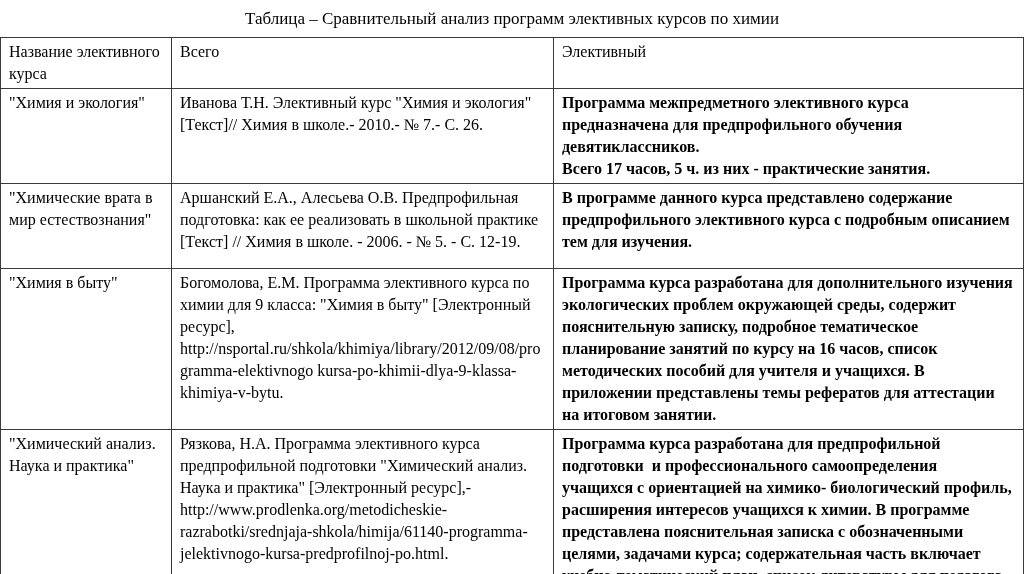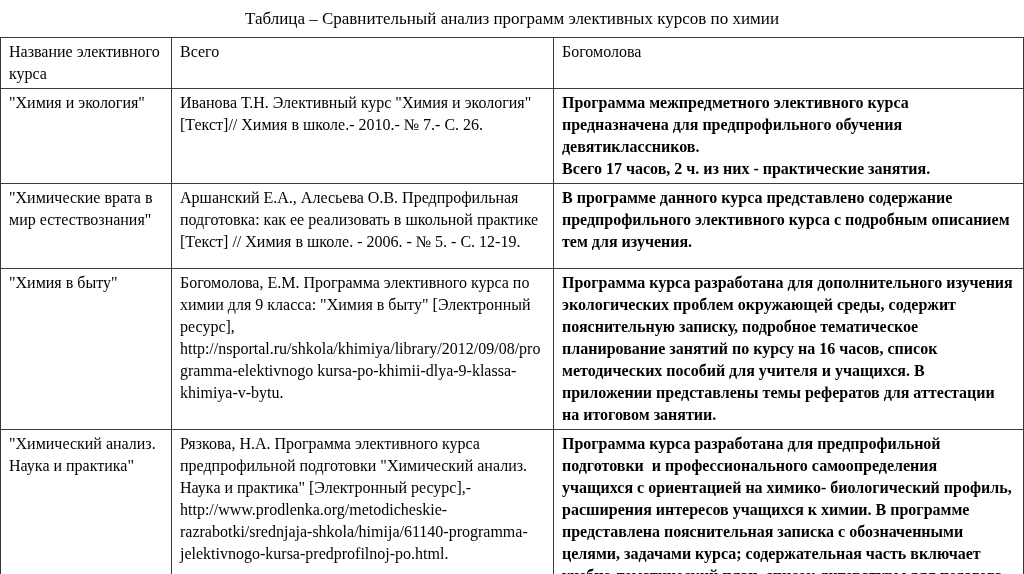--- a/index.html
+++ b/index.html
@@ -61,29 +61,29 @@
   <table class="cmp">
     <colgroup>
       <col class="c1">
       <col class="c2">
       <col class="c3">
     </colgroup>
     <thead>
       <tr class="header-row">
         <th>Название элективного курса</th>
         <th>Всего</th>
-        <th>Богомолова</th>
+        <th>Элективный</th>
       </tr>
     </thead>
     <tbody>
       <tr class="row-0">
         <td class="name">"Химия и экология"</td>
         <td class="authors">Иванова Т.Н. Элективный курс "Химия и экология" [Текст]// Химия в школе.- 2010.- № 7.- С. 26.</td>
         <td class="note">Программа межпредметного элективного курса предназначена для предпрофильного обучения девятиклассников.
-Всего 17 часов, 2 ч. из них - практические занятия.</td>
+Всего 17 часов, 5 ч. из них - практические занятия.</td>
       </tr>
       <tr class="row-1">
         <td class="name">"Химические врата в мир естествознания"</td>
         <td class="authors">Аршанский Е.А., Алесьева О.В. Предпрофильная подготовка: как ее реализовать в школьной практике [Текст] // Химия в школе. - 2006. - № 5. - С. 12-19.</td>
         <td class="note">В программе данного курса представлено содержание предпрофильного элективного курса с подробным описанием тем для изучения.</td>
       </tr>
       <tr class="row-2">
         <td class="name">"Химия в быту"</td>
         <td class="authors">Богомолова, Е.М. Программа элективного курса по химии для 9 класса: "Химия в быту" [Электронный ресурс],
 http://nsportal.ru/shkola/khimiya/library/2012/09/08/programma-elektivnogo kursa-po-khimii-dlya-9-klassa-khimiya-v-bytu.</td>

